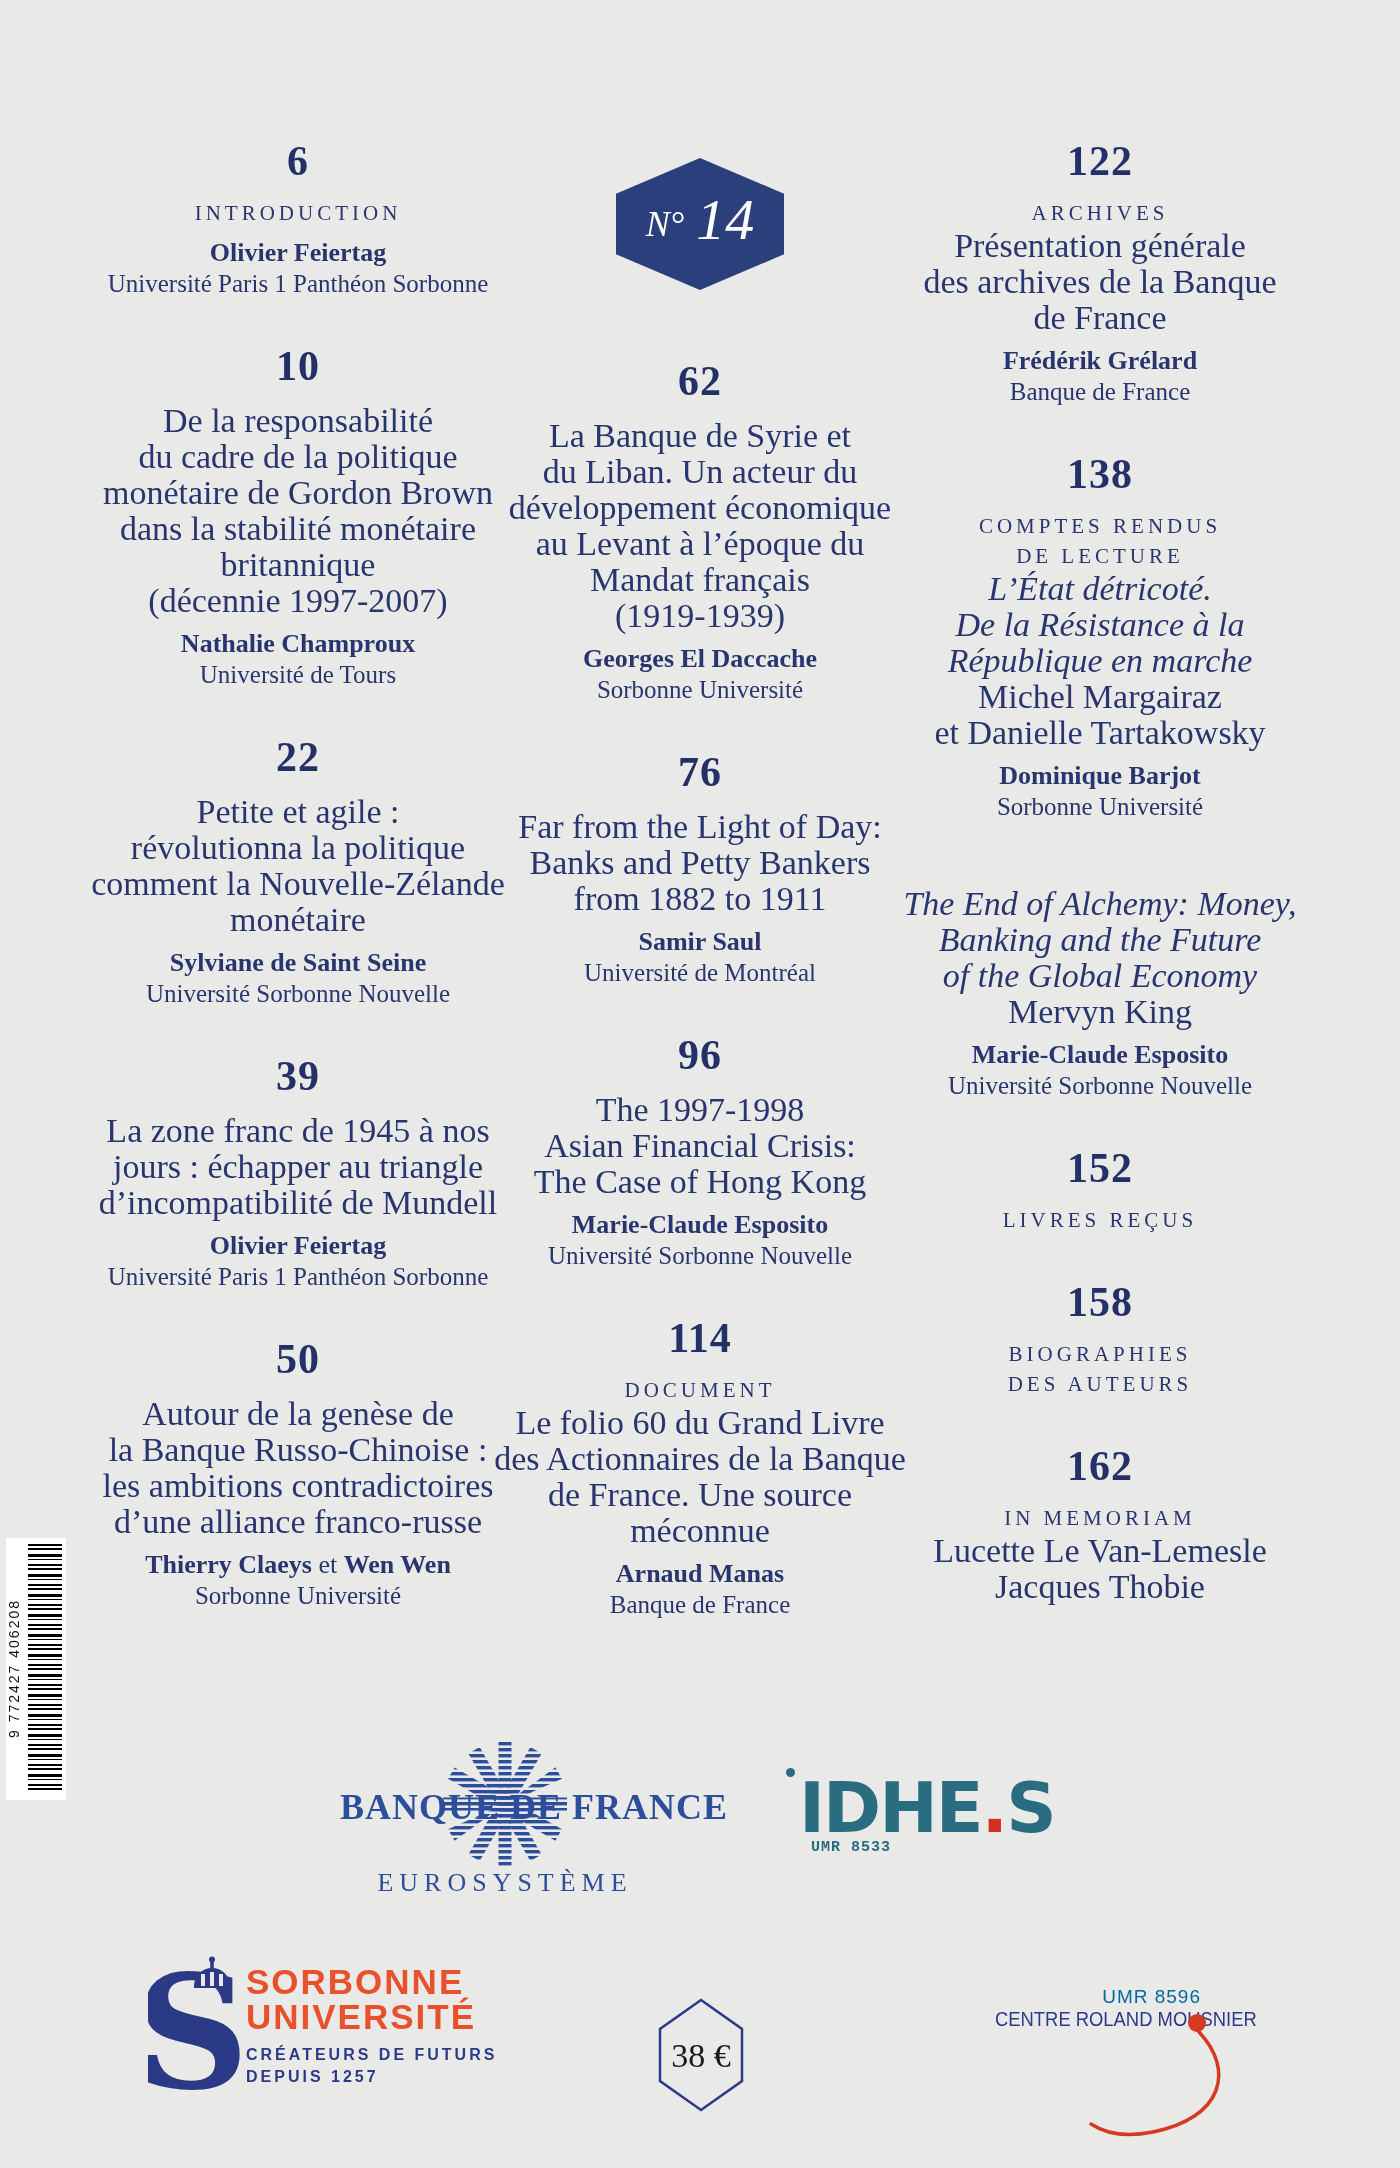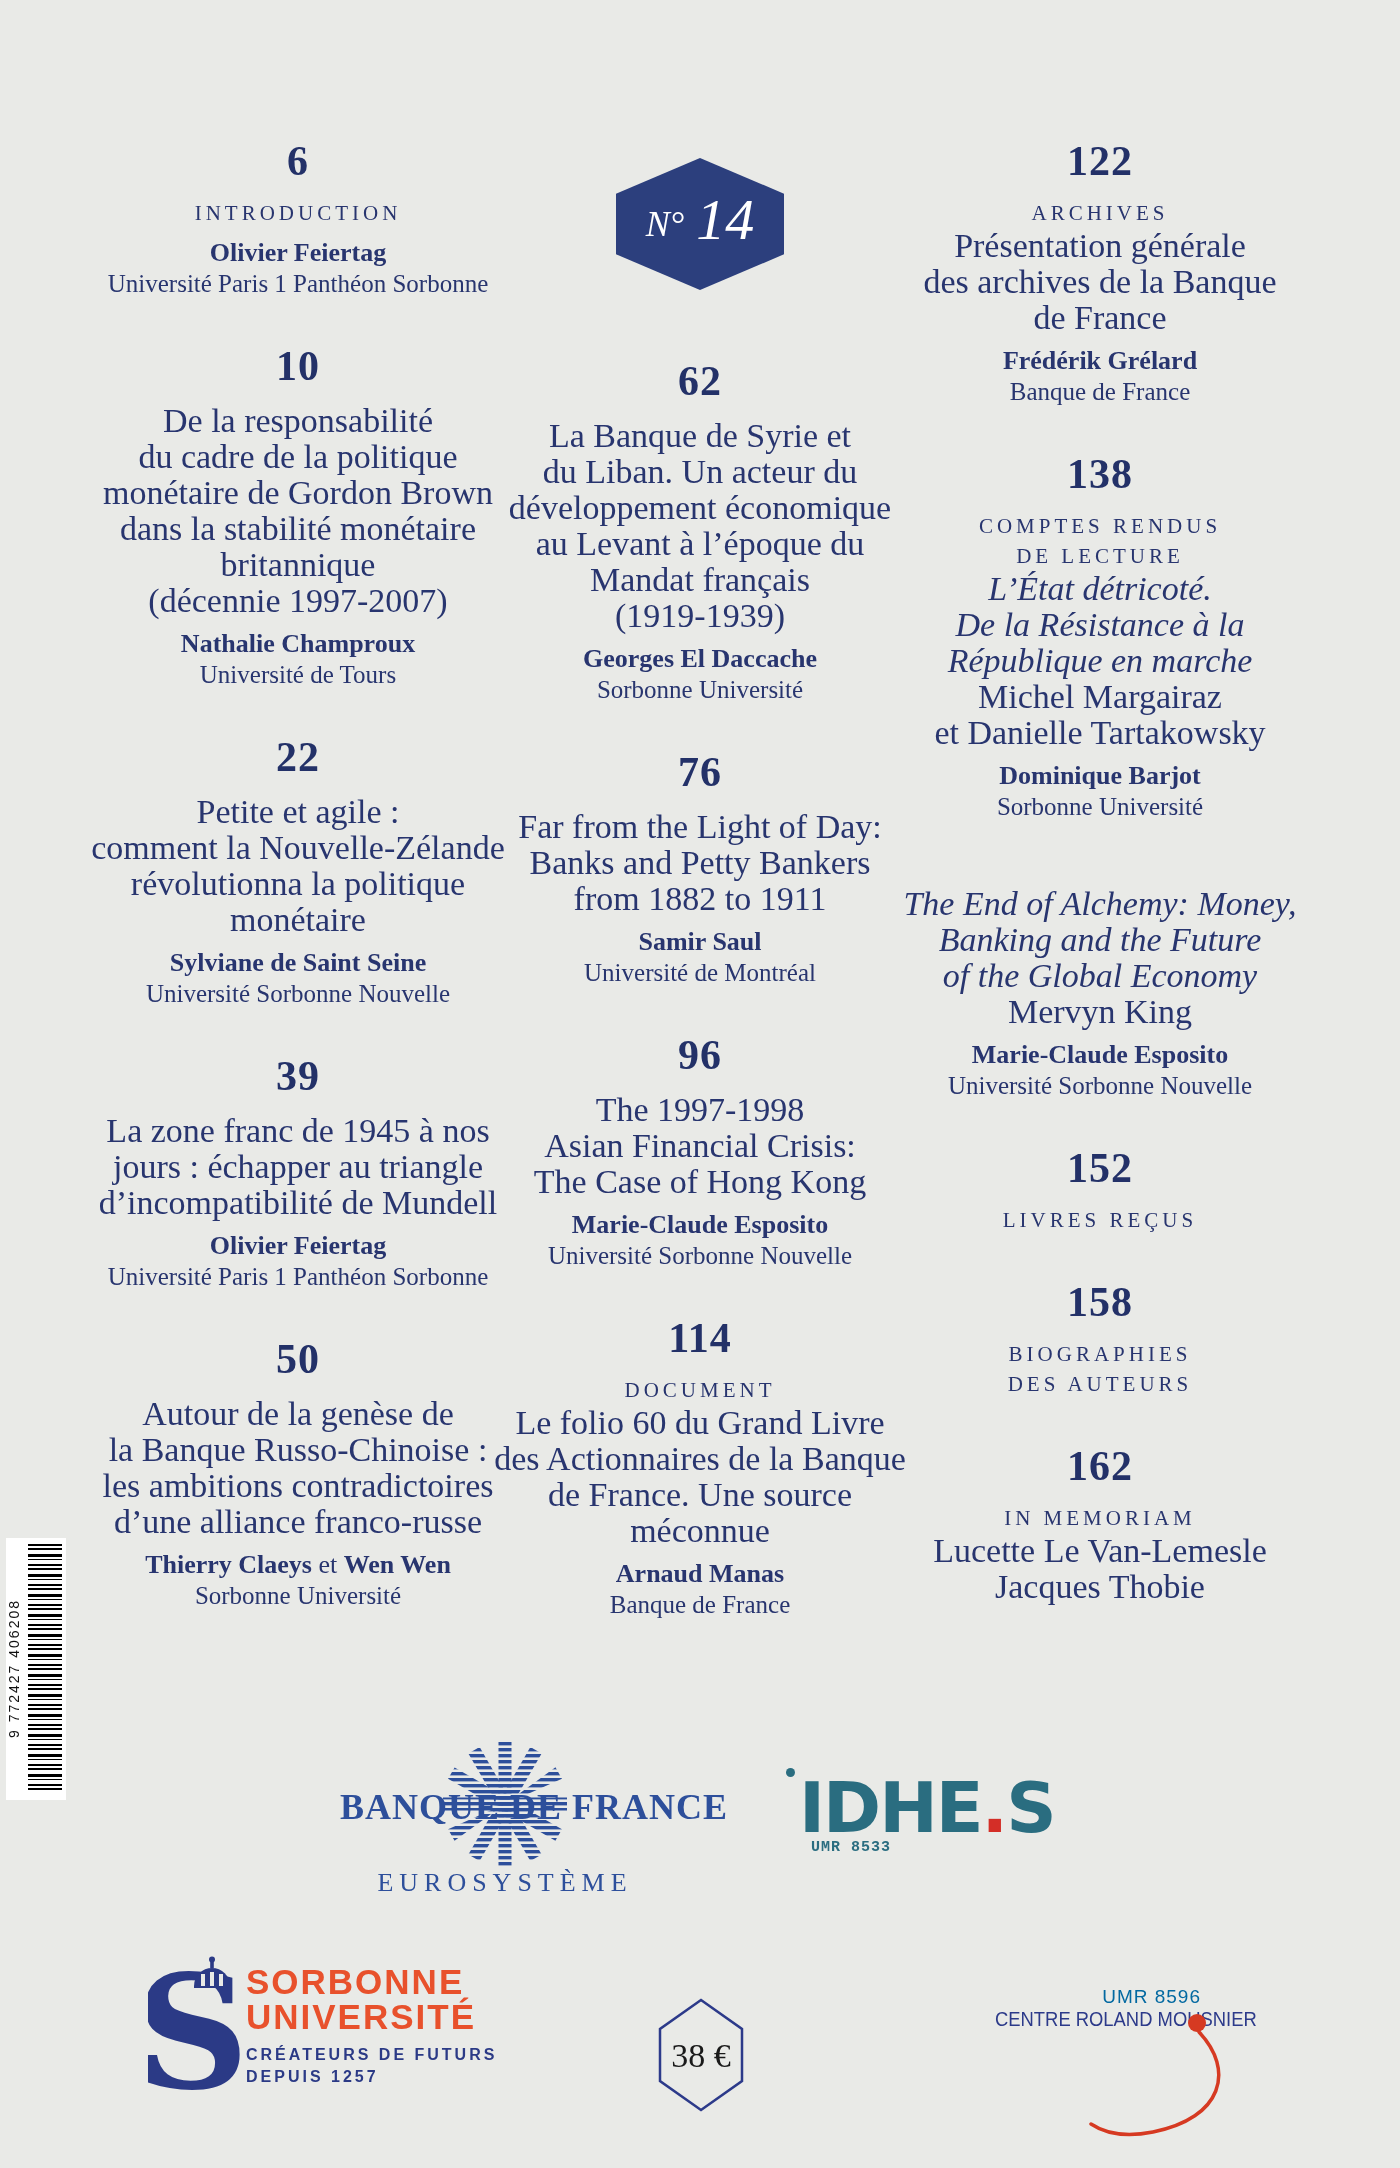--- a/index.html
+++ b/index.html
@@ -107,22 +107,22 @@
         <div class="title-line">monétaire de Gordon Brown</div>
         <div class="title-line">dans la stabilité monétaire</div>
         <div class="title-line">britannique</div>
         <div class="title-line">(décennie 1997-2007)</div>
         <div class="authors"><span class="b">Nathalie Champroux</span></div>
         <div class="affil">Université de Tours</div>
       </div>
       <div class="entry c0e2">
         <div class="page-num">22</div>
         <div class="title-line">Petite et agile :</div>
+        <div class="title-line">révolutionna la politique</div>
         <div class="title-line">comment la Nouvelle-Zélande</div>
-        <div class="title-line">révolutionna la politique</div>
         <div class="title-line">monétaire</div>
         <div class="authors"><span class="b">Sylviane de Saint Seine</span></div>
         <div class="affil">Université Sorbonne Nouvelle</div>
       </div>
       <div class="entry c0e3">
         <div class="page-num">39</div>
         <div class="title-line">La zone franc de 1945 à nos</div>
         <div class="title-line">jours : échapper au triangle</div>
         <div class="title-line">d’incompatibilité de Mundell</div>
         <div class="authors"><span class="b">Olivier Feiertag</span></div>

